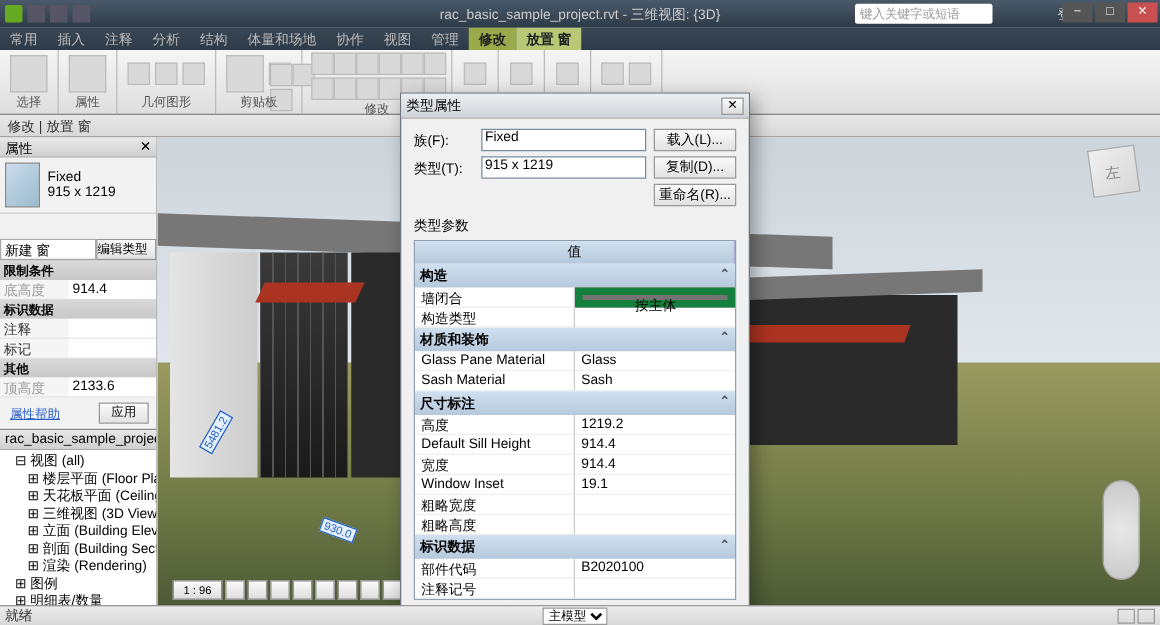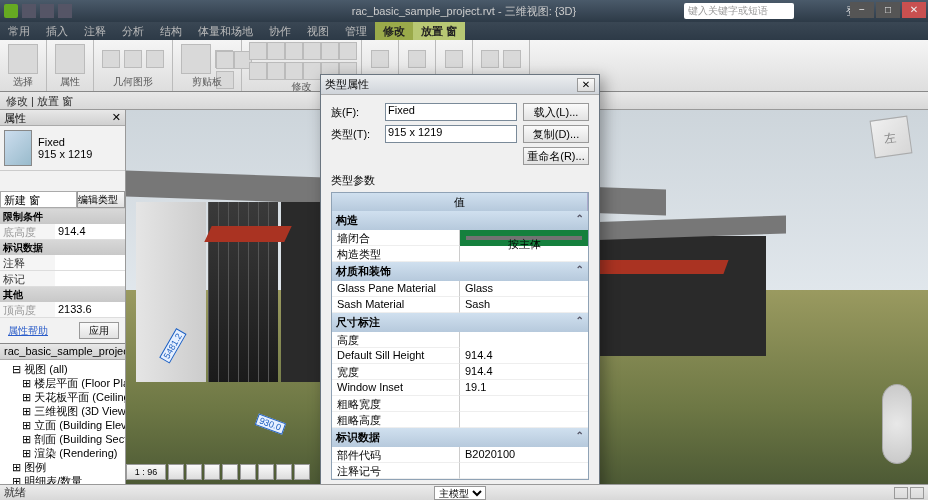--- a/index.html
+++ b/index.html
@@ -54,21 +54,21 @@
 .wall{position:absolute;background:linear-gradient(90deg,#e5e5e5,#cccccc);}
 .roof{position:absolute;background:#777;}
 .dark{position:absolute;background:#2a2a2a;}
 .can{position:absolute;background:#aa3322;}
 .glass{position:absolute;background:linear-gradient(180deg,#3a3a3a 0%,#1a1a1a 100%);}
 .glass::before{content:"";display:block;position:absolute;inset:0;background:repeating-linear-gradient(90deg,#555 0 1px,transparent 1px 10px);}
 .dim{position:absolute;color:#1e5fbf;font-size:9px;border:1px solid #1e5fbf;padding:0 2px;background:#e6f0ff;}
 .cube{position:absolute;top:8px;right:18px;width:38px;height:38px;background:linear-gradient(135deg,#f0f0f0,#d6d6d6);border:1px solid #aaa;transform:rotate(-8deg);}
 .cube::after{content:"左";position:absolute;left:11px;top:11px;color:#888;font-size:12px;}
 .navw{position:absolute;bottom:20px;right:16px;width:30px;height:80px;background:radial-gradient(circle,#e8e8e8,#c8c8c8);border:1px solid #aaa;border-radius:50%/20%;}
-.vbar{position:absolute;bottom:4px;left:0;display:flex;gap:2px;}
+.vbar{position:absolute;bottom:4px;left:12px;display:flex;gap:2px;}
 .vbar div{width:16px;height:16px;background:linear-gradient(180deg,#fafafa,#ddd);border:1px solid #999;font-size:9px;text-align:center;line-height:14px;}
 .dialog{position:absolute;top:74px;left:320px;width:280px;background:#f0f0f0;border:1px solid #6a7580;box-shadow:4px 4px 14px rgba(0,0,0,.35);}
 .dlgtitle{height:20px;background:linear-gradient(180deg,#eceef0,#cfd4da);display:flex;justify-content:space-between;align-items:center;padding:0 4px;font-size:11px;border-bottom:1px solid #aaa;}
 .dlgtitle .x{width:18px;height:14px;background:linear-gradient(180deg,#fafafa,#ddd);border:1px solid #999;text-align:center;line-height:12px;font-size:10px;}
 .dlgbody{padding:8px 10px;}
 .dlgrow{display:flex;align-items:center;gap:6px;margin-bottom:4px;}
 .dlgrow label{width:48px;font-size:11px;}
 .dlgrow select,.dlgrow .sel2{flex:1;height:18px;background:#fff;border:1px solid #7a8a99;font-size:11px;padding:0 2px;}
 .dlgrow .b{width:66px;height:18px;background:linear-gradient(180deg,#fafafa,#e2e2e2);border:1px solid #999;font-size:11px;text-align:center;line-height:16px;}
 .sectitle{margin:8px 0 4px;font-size:11px;}
@@ -345,20 +345,21 @@
       <div class="prow">
           <div class="p1">Sash Material</div>
           <div class="p2">Sash</div>
         </div>
       <div class="cat">
           <span>尺寸标注</span>
           <span class="exp">⌃</span>
         </div>
       <div class="prow">
           <div class="p1">高度</div>
+          <div class="p2">1219.2</div>
         </div>
       <div class="prow">
           <div class="p1">Default Sill Height</div>
           <div class="p2">914.4</div>
         </div>
       <div class="prow">
           <div class="p1">宽度</div>
           <div class="p2">914.4</div>
         </div>
       <div class="prow">

